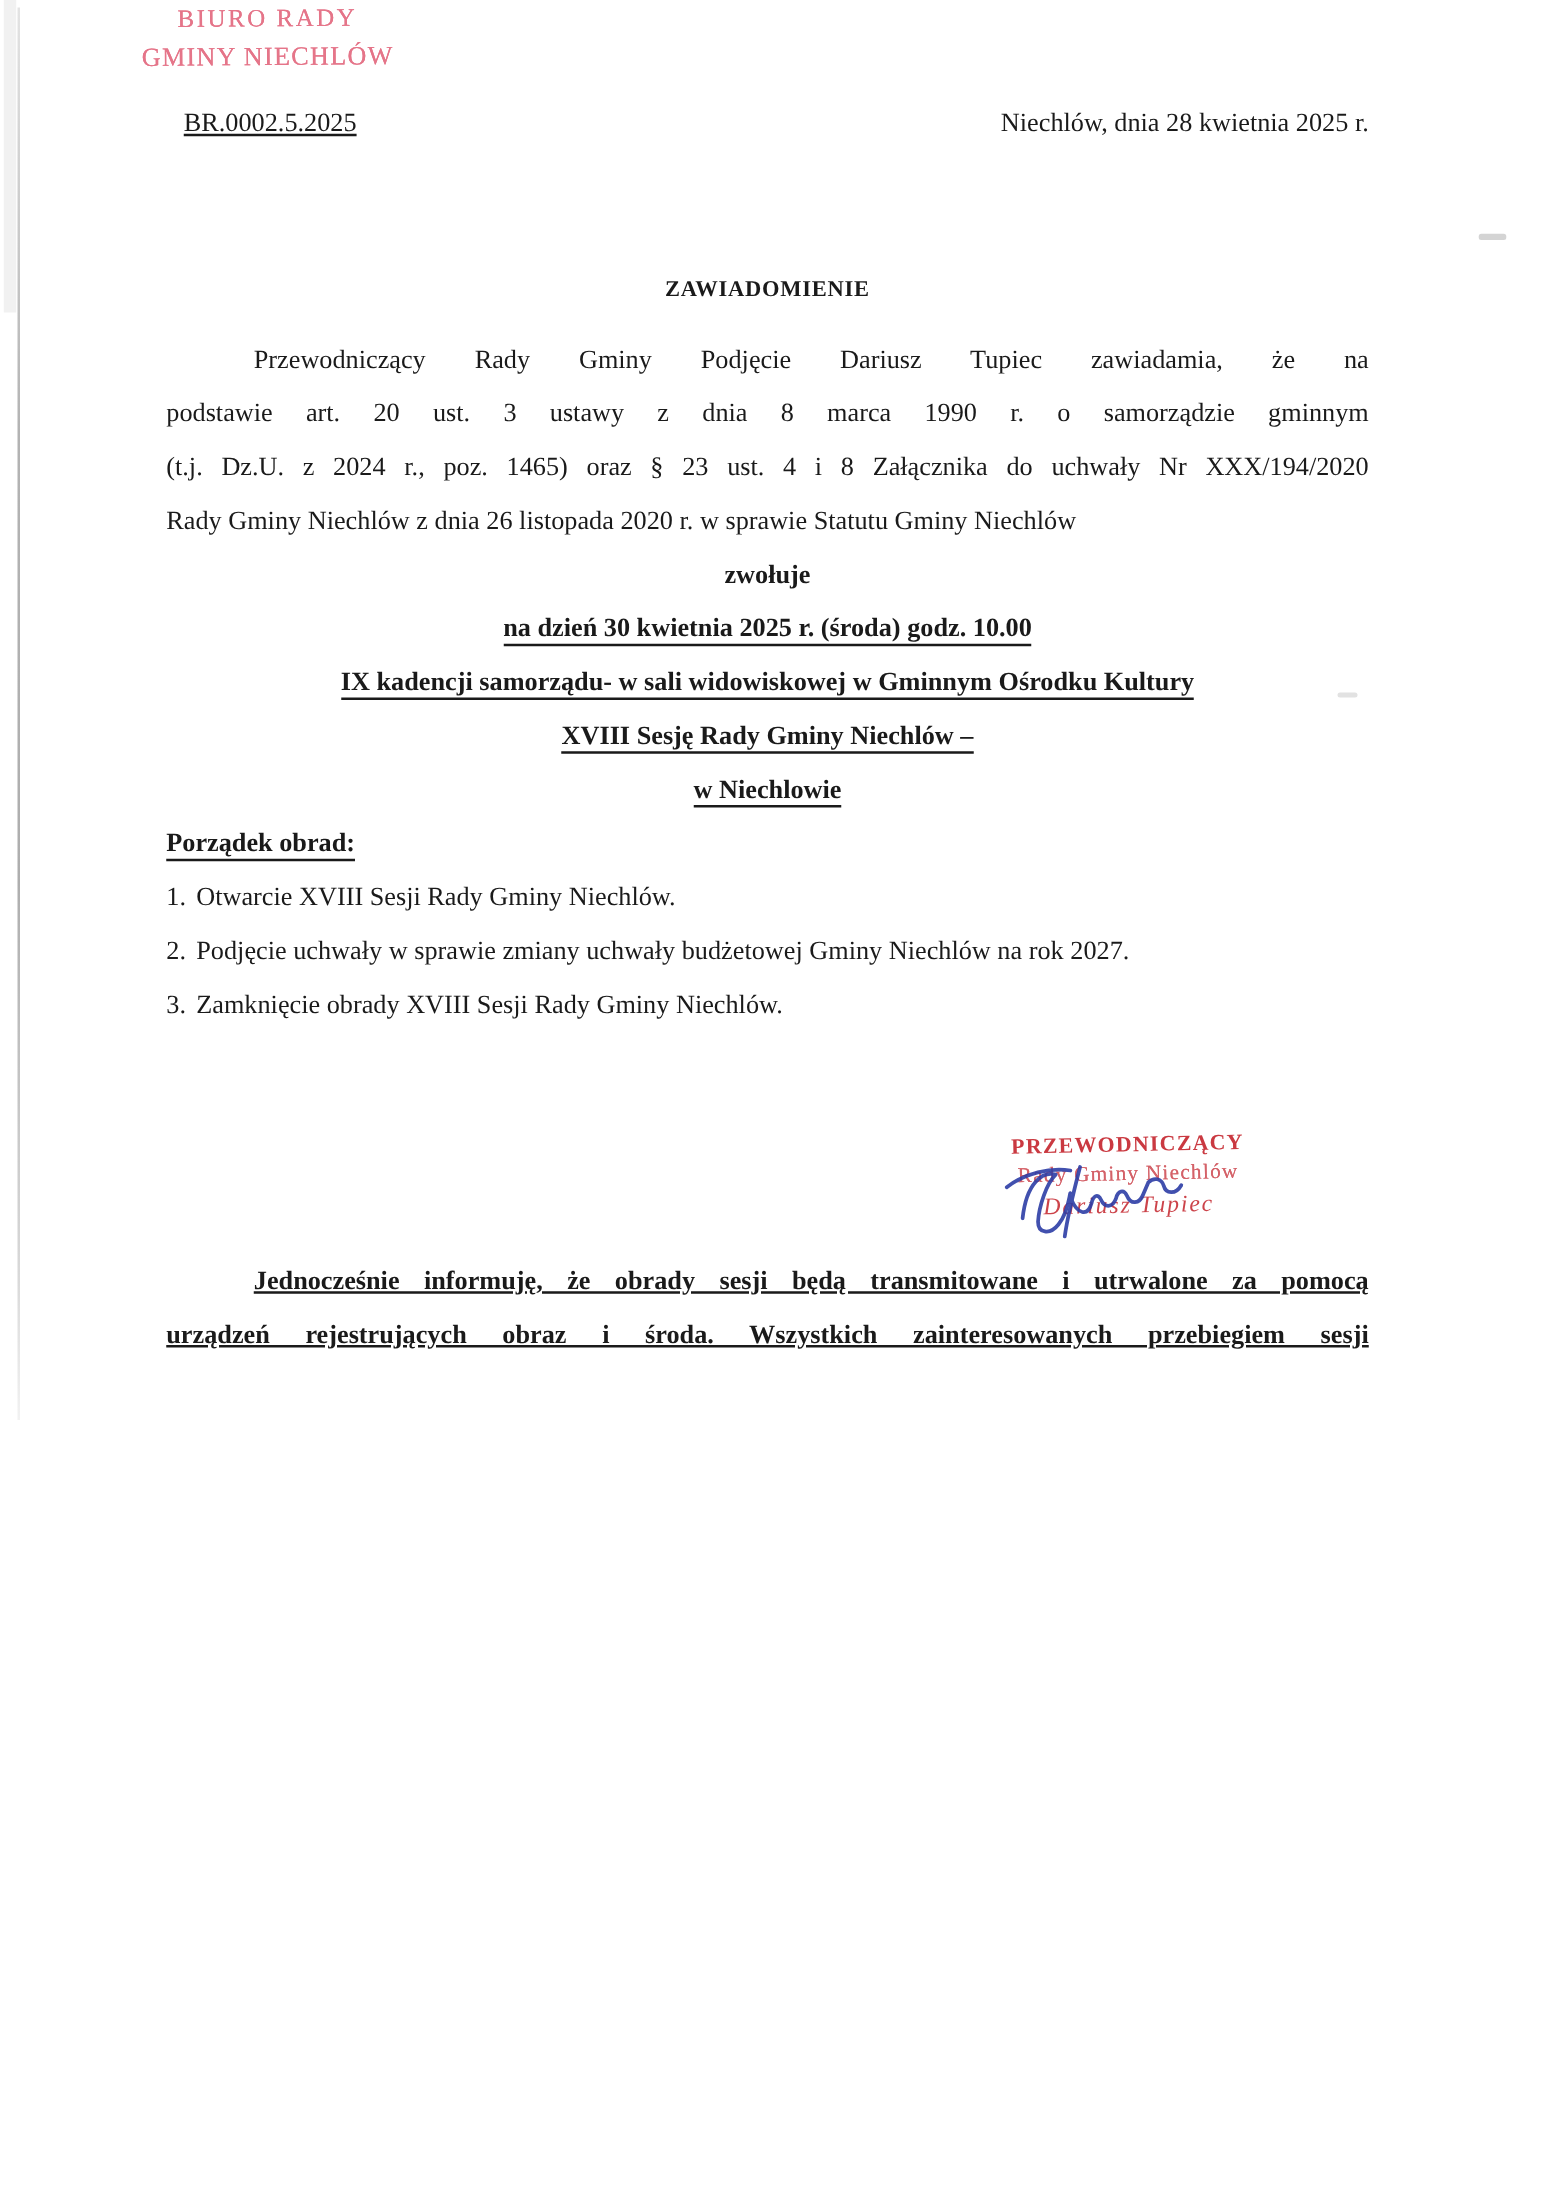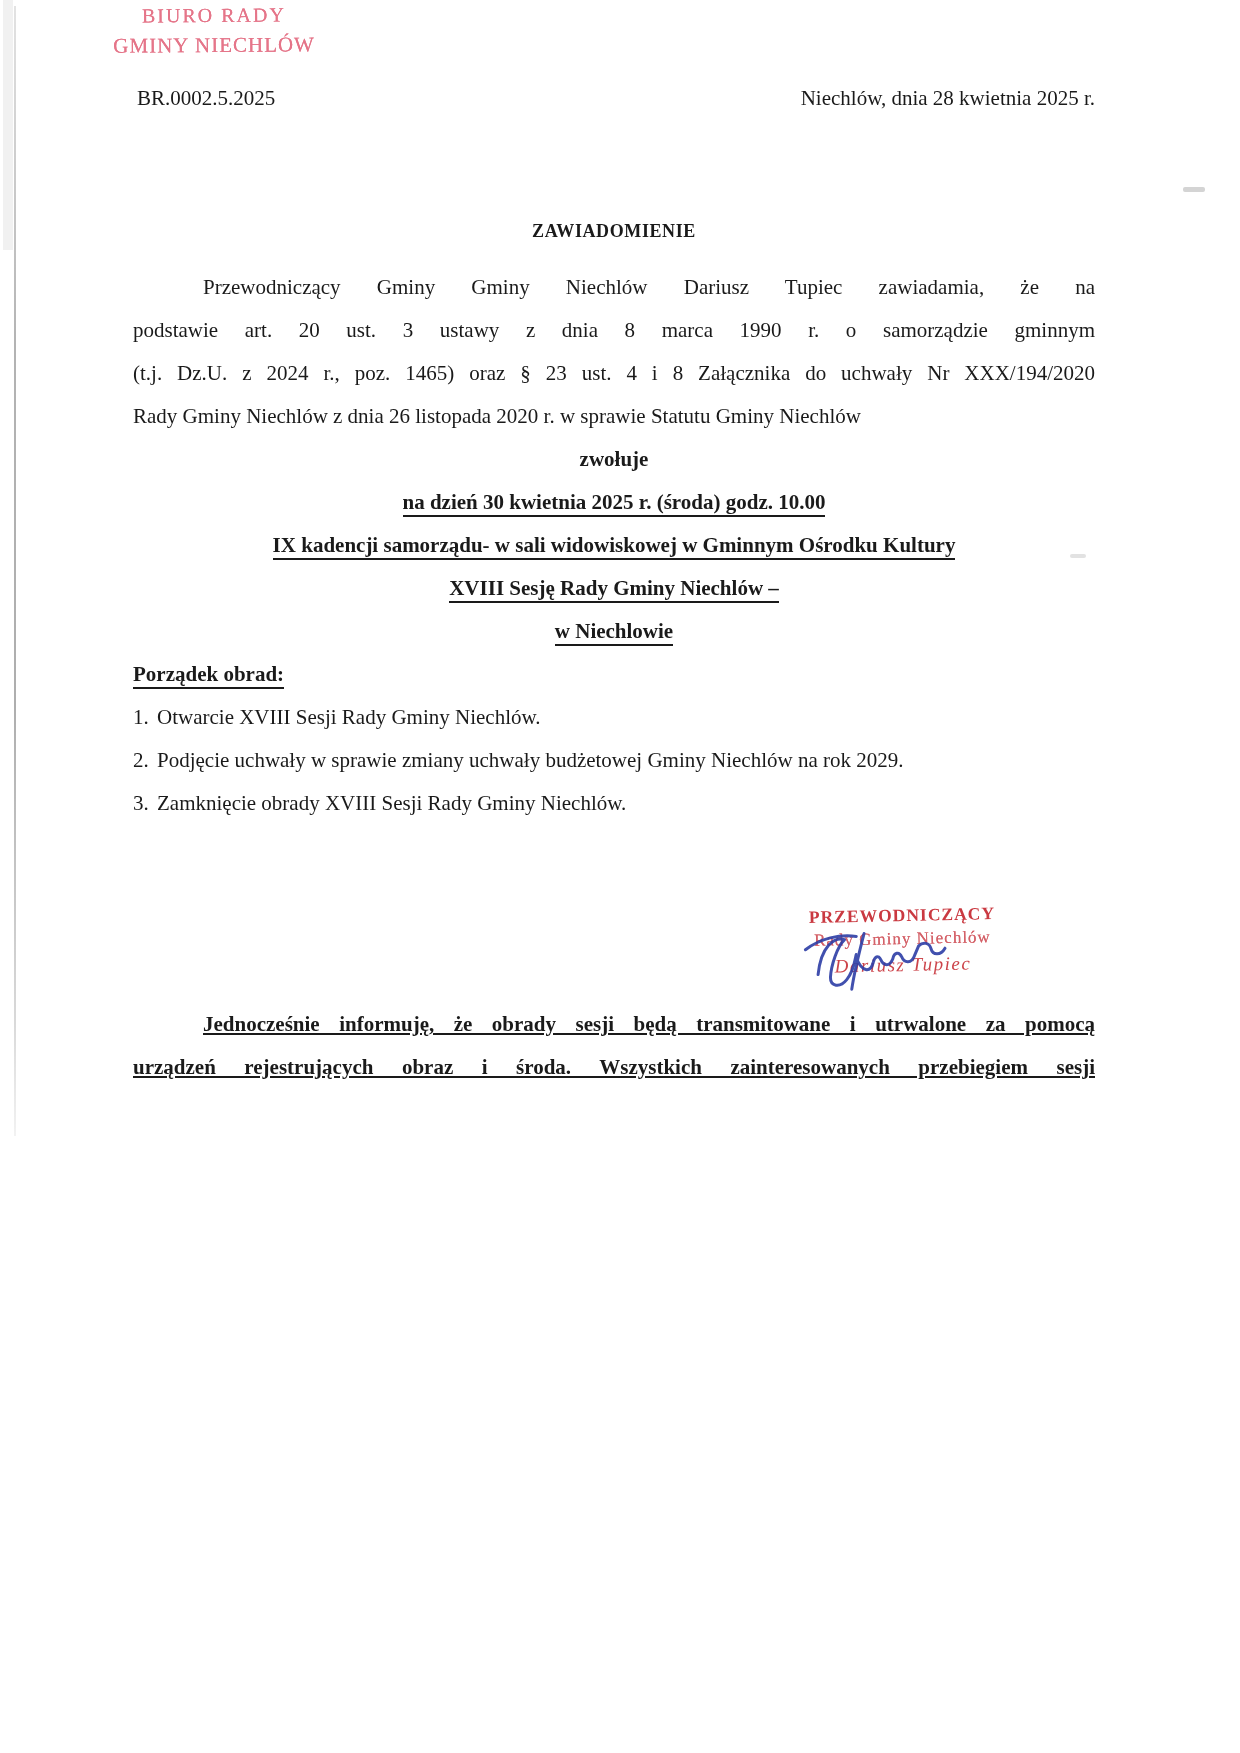--- a/index.html
+++ b/index.html
@@ -24,21 +24,21 @@
     text-align:center;color:#e47085;opacity:.96;
     text-shadow:0 0 .5px #e47085;
     transform:rotate(-.4deg);
   }
   .office-stamp .l1{font-size:20px;line-height:29px;letter-spacing:2px;}
   .office-stamp .l2{font-size:21px;line-height:30px;letter-spacing:1px;}
 
   .content{position:absolute;left:133px;top:0;width:962px;font-size:21px;line-height:43px;}
 
   .header-row{margin-top:84px;line-height:28px;display:flex;justify-content:space-between;}
-  .header-row .ref{margin-left:4px;}
+  .header-row .ref{margin-left:14px;text-decoration:underline;}
 
   .title{margin-top:104px;line-height:30px;text-align:center;font-weight:bold;font-size:18px;letter-spacing:.6px;}
 
   .intro{margin-top:20px;}
   .jline{text-align:justify;text-align-last:justify;white-space:nowrap;}
   .jline.last{text-align-last:left;}
   .jline.indent{text-indent:70px;}
 
   .center{text-align:center;}
   .bold{font-weight:bold;}
@@ -80,21 +80,21 @@
   <div class="content">
 
     <div class="header-row">
       <span class="ref">BR.0002.5.2025</span>
       <span class="date">Niechlów, dnia 28 kwietnia 2025 r.</span>
     </div>
 
     <div class="title">ZAWIADOMIENIE</div>
 
     <div class="intro">
-      <div class="jline indent">Przewodniczący Gminy Gminy Niechlów Dariusz Tupiec zawiadamia, że na</div>
+      <div class="jline indent">Przewodniczący Rady Gminy Podjęcie Dariusz Tupiec zawiadamia, że na</div>
       <div class="jline">podstawie art. 20 ust. 3 ustawy z dnia 8 marca 1990 r. o samorządzie gminnym</div>
       <div class="jline">(t.j. Dz.U. z 2024 r., poz. 1465) oraz § 23 ust. 4 i 8 Załącznika do uchwały Nr XXX/194/2020</div>
       <div class="jline last">Rady Gminy Niechlów z dnia 26 listopada 2020 r. w sprawie Statutu Gminy Niechlów</div>
     </div>
 
     <div class="center bold verb">zwołuje</div>
 
     <div class="center bold">
       <span class="u">na dzień 30 kwietnia 2025 r. (środa) godz. 10.00</span>
     </div>
@@ -112,21 +112,21 @@
       <span class="u">Porządek obrad:</span>
     </div>
 
     <div>
       <div class="agenda-item">
         <span class="num">1.</span>
         <span class="txt">Otwarcie XVIII Sesji Rady Gminy Niechlów.</span>
       </div>
       <div class="agenda-item">
         <span class="num">2.</span>
-        <span class="txt">Podjęcie uchwały w sprawie zmiany uchwały budżetowej Gminy Niechlów na rok 2029.</span>
+        <span class="txt">Podjęcie uchwały w sprawie zmiany uchwały budżetowej Gminy Niechlów na rok 2027.</span>
       </div>
       <div class="agenda-item">
         <span class="num">3.</span>
         <span class="txt">Zamknięcie obrady XVIII Sesji Rady Gminy Niechlów.</span>
       </div>
     </div>
 
     <div class="closing">
       <div class="jline indent">Jednocześnie informuję, że obrady sesji będą transmitowane i utrwalone za pomocą</div>
       <div class="jline">urządzeń rejestrujących obraz i środa. Wszystkich zainteresowanych przebiegiem sesji</div>

